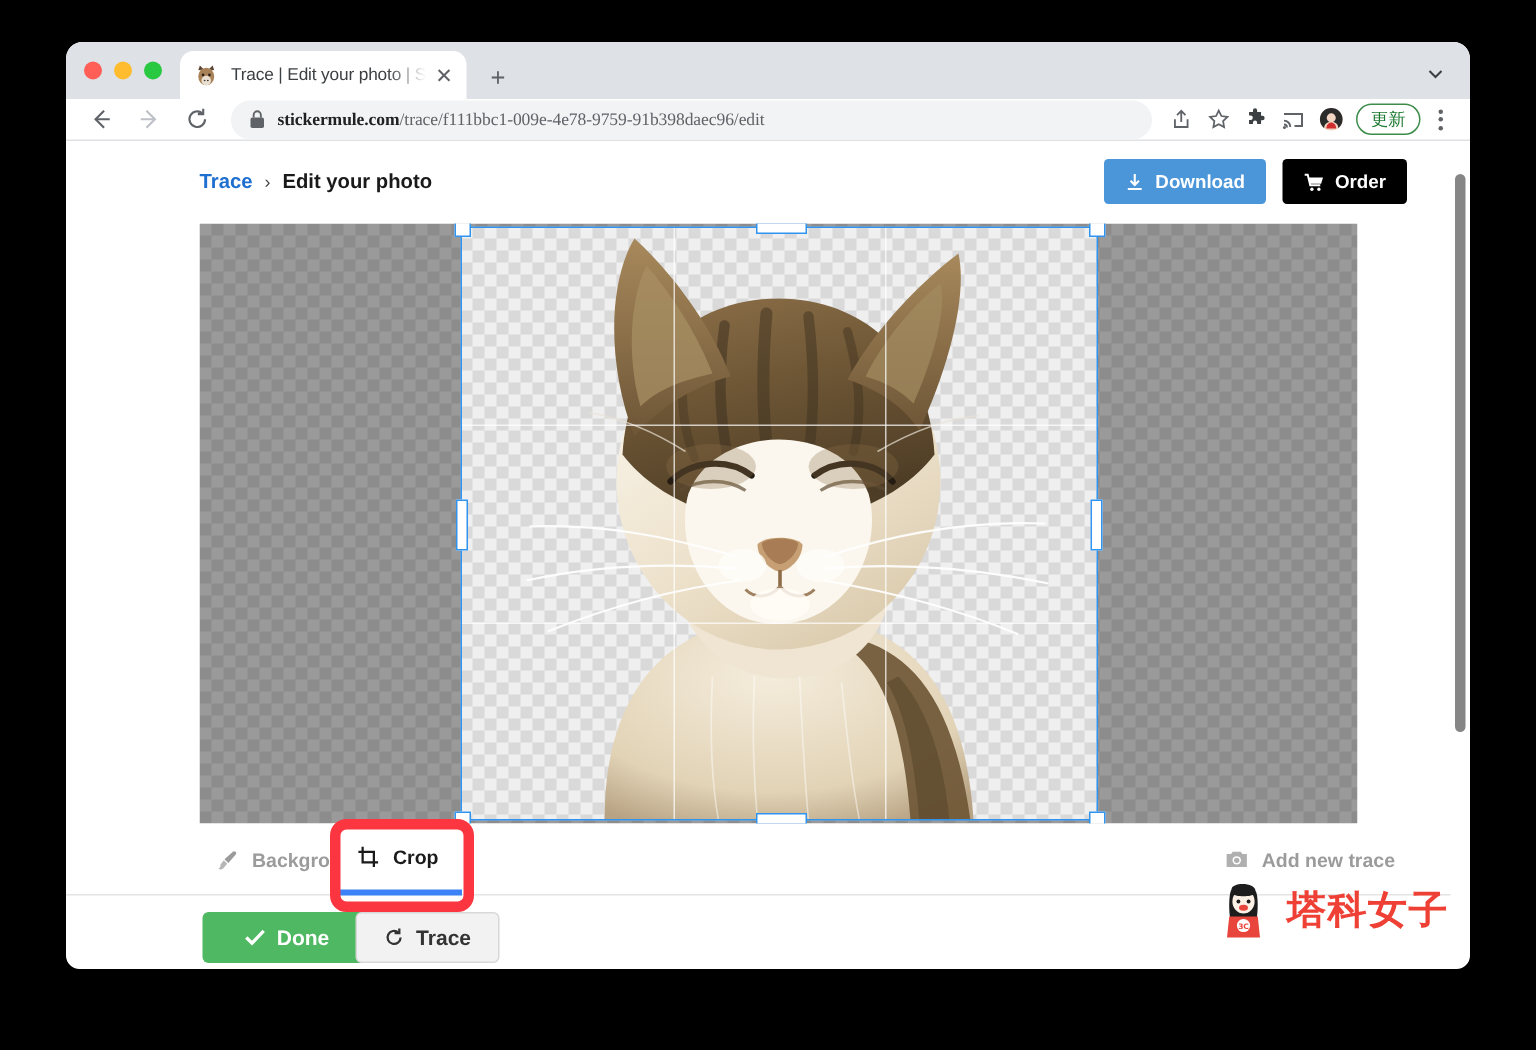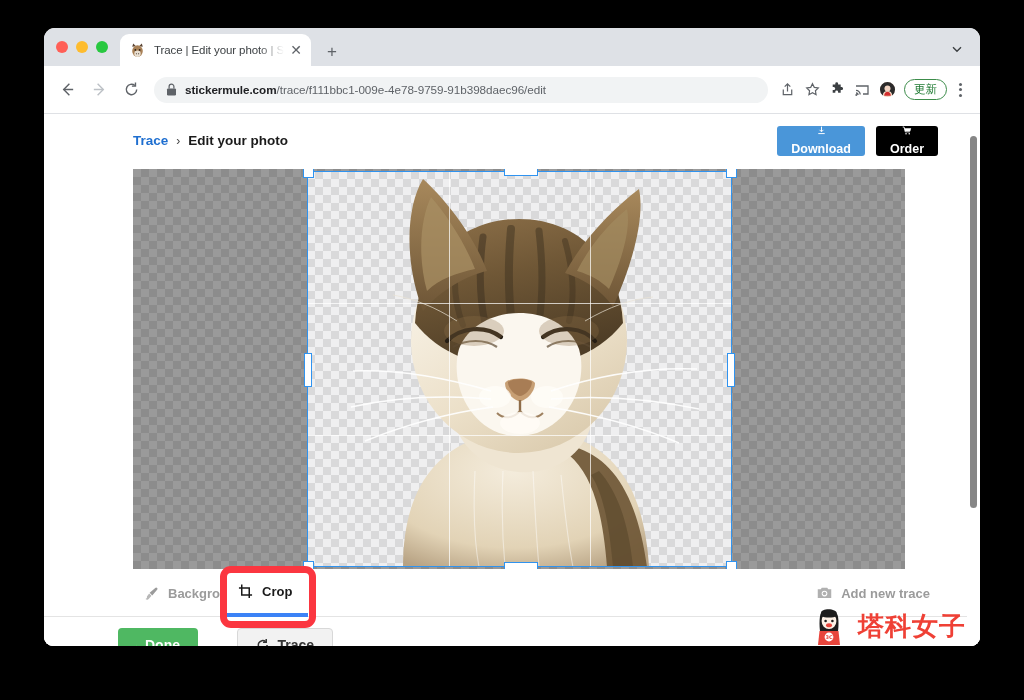--- a/index.html
+++ b/index.html
@@ -71,25 +71,26 @@
   .tab-chevron {
     position: absolute; right: 14px; top: 12px;
     width: 18px; height: 18px;
     display: flex; align-items: center; justify-content: center;
     color: #3c4043;
   }
 
   
   .toolbar {
     position: relative;
-    height: 48px;
+    height: 28px;
     background: #fff;
     border-bottom: 1px solid #dfe1e5;
     display: flex; align-items: center;
     padding: 0 10px;
+    font-family: Liberation Serif, serif;
   }
   .nav-btn {
     width: 26px; height: 26px; margin-right: 6px;
     display: flex; align-items: center; justify-content: center;
     color: #5f6368;
   }
   .nav-btn.disabled { color: #bdc1c6; }
   .omnibox {
     flex: 1 1 auto;
     height: 26px;
@@ -152,21 +153,20 @@
     display: flex; gap: 11px;
   }
   .btn {
     height: 30px;
     border-radius: 3px;
     display: flex; align-items: center; gap: 7px;
     padding: 0 14px;
     color: #fff;
     font-size: 12.5px; font-weight: 700;
     white-space: nowrap;
-    flex-direction: column;
   }
   .btn.download { background: #4a96d9; }
   .btn.order { background: #000000; }
   .btn svg { display: block; }
 
   
   .canvas-wrap {
     position: absolute;
     left: 89px; top: 55px;
     width: 772px; height: 400px;
@@ -246,21 +246,21 @@
     background: #fff;
   }
   .bbtn {
     position: absolute; top: 10px;
     height: 34px;
     border-radius: 4px;
     display: flex; align-items: center; justify-content: center; gap: 8px;
     font-size: 14px; font-weight: 700;
     padding: 0 18px;
   }
-  .bbtn.done { left: 74px; width: 80px; background: #4fb862; color: #fff; }
+  .bbtn.done { left: 91px; width: 112px; background: #4fb862; color: #fff; }
   .bbtn.reset {
     left: 193px; width: 96px;
     background: #f2f2f2; border: 1px solid #d8d8d8; color: #333;
   }
 
   
   .annot {
     position: absolute;
     left: 176px; top: 452px;
     width: 96px; height: 62px;

